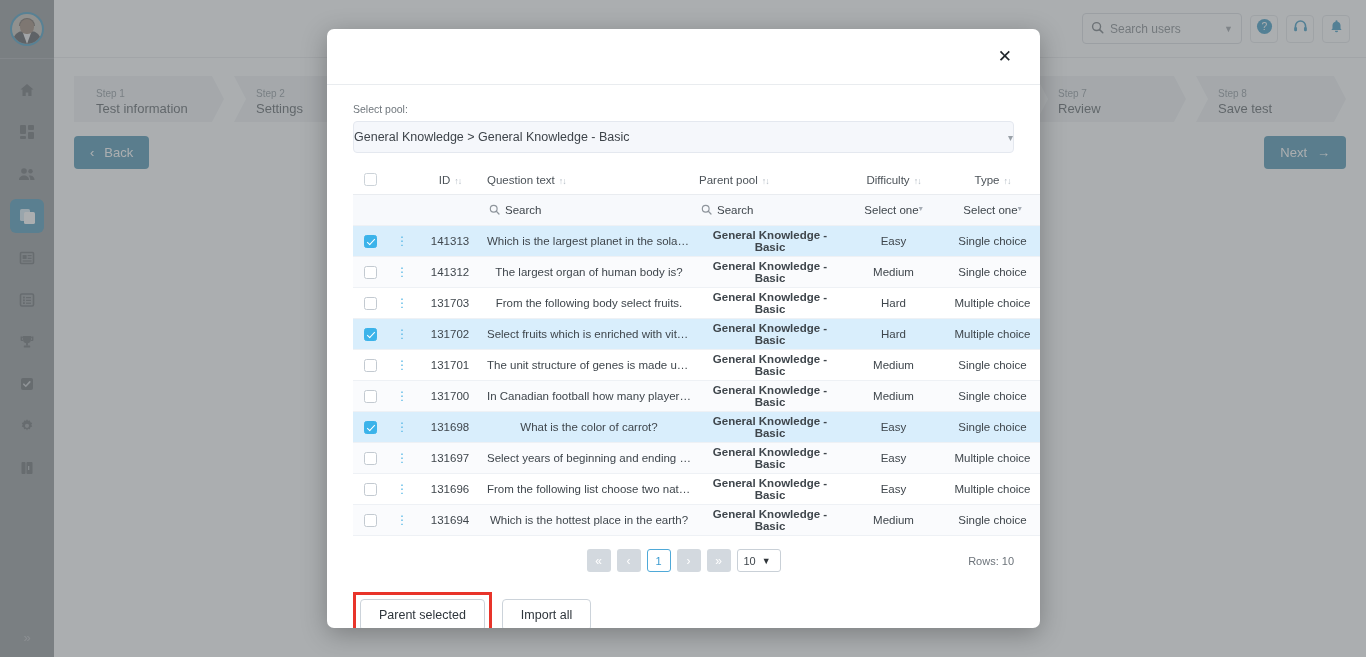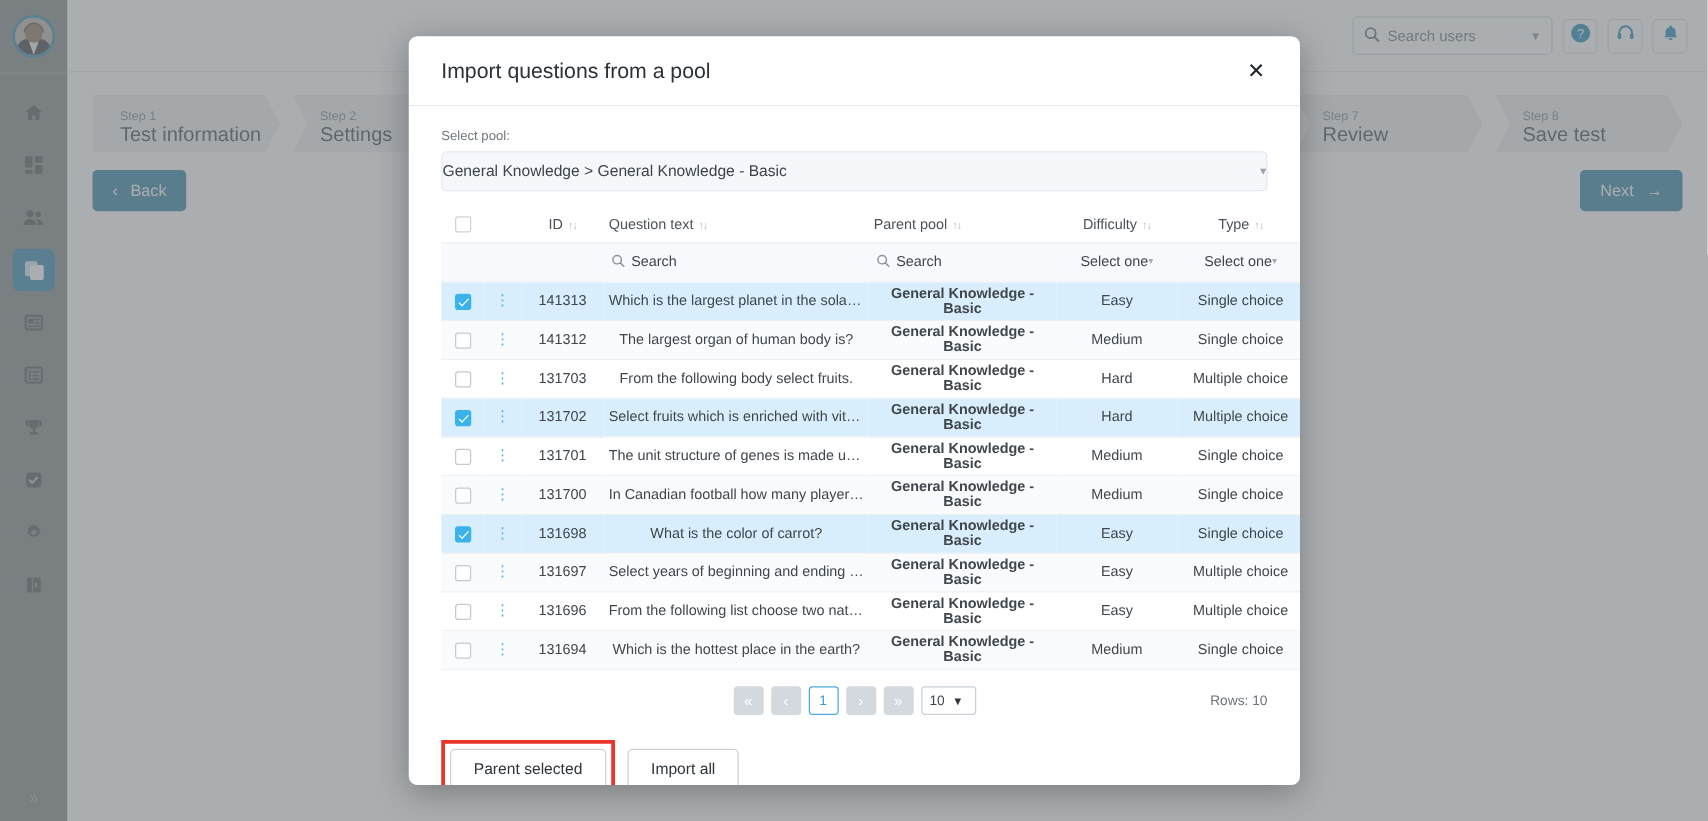--- a/index.html
+++ b/index.html
@@ -74,21 +74,21 @@
   .content { position: absolute; left: 54px; top: 58px; right: 0; bottom: 0; background: #fff; padding: 18px 20px; }
   .steps { display: flex; align-items: stretch; height: 46px; }
   .step {
     position: relative; background: #eef0f2; height: 46px;
     min-width: 150px; padding: 6px 14px 0 22px; margin-right: 10px;
     display: flex; flex-direction: column; justify-content: center;
     clip-path: polygon(0 0, calc(100% - 12px) 0, 100% 50%, calc(100% - 12px) 100%, 0 100%, 12px 50%);
   }
   .step:first-child { clip-path: polygon(0 0, calc(100% - 12px) 0, 100% 50%, calc(100% - 12px) 100%, 0 100%); }
   .step-num { font-size: 10px; color: #7d858c; line-height: 13px; }
-  .step-label { font-size: 16px; color: #3d4348; line-height: 17px; }
+  .step-label { font-size: 13px; color: #3d4348; line-height: 17px; }
   .nav-row { margin-top: 14px; display: flex; justify-content: space-between; }
   .btn-back, .btn-next {
     background: #2a7fa3; color: #fff; border: 0; border-radius: 4px;
     height: 33px; padding: 0 16px; font-size: 13px;
     display: flex; align-items: center; gap: 10px; font-family: "Liberation Sans", sans-serif;
   }
 
   .dim-overlay { position: absolute; inset: 0; background: rgba(120,124,127,0.62); }
 
   
@@ -359,21 +359,20 @@
         <span>→</span>
       </button>
     </div>
   </div>
 
   <div class="dim-overlay"></div>
 </div>
 
 <div class="modal">
   <div class="modal-head">
-    <div class="modal-title">Import questions from a pool</div>
     <div class="modal-close">✕</div>
   </div>
 
   <div class="modal-body">
     <div class="field-label">Select pool:</div>
     <div class="pool-select">
       <span>General Knowledge &gt; General Knowledge - Basic</span>
       <span class="caret">▾</span>
     </div>
 

